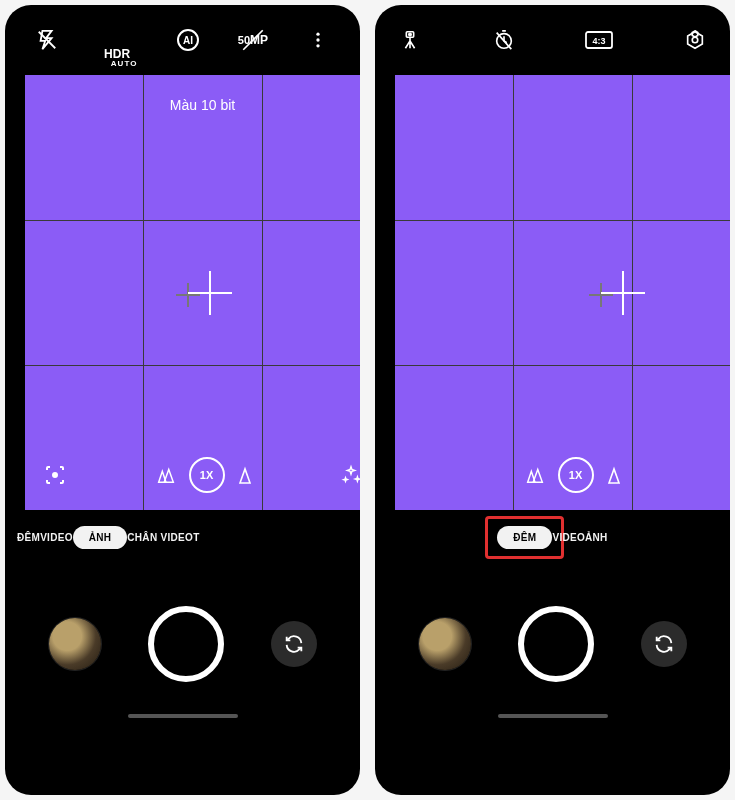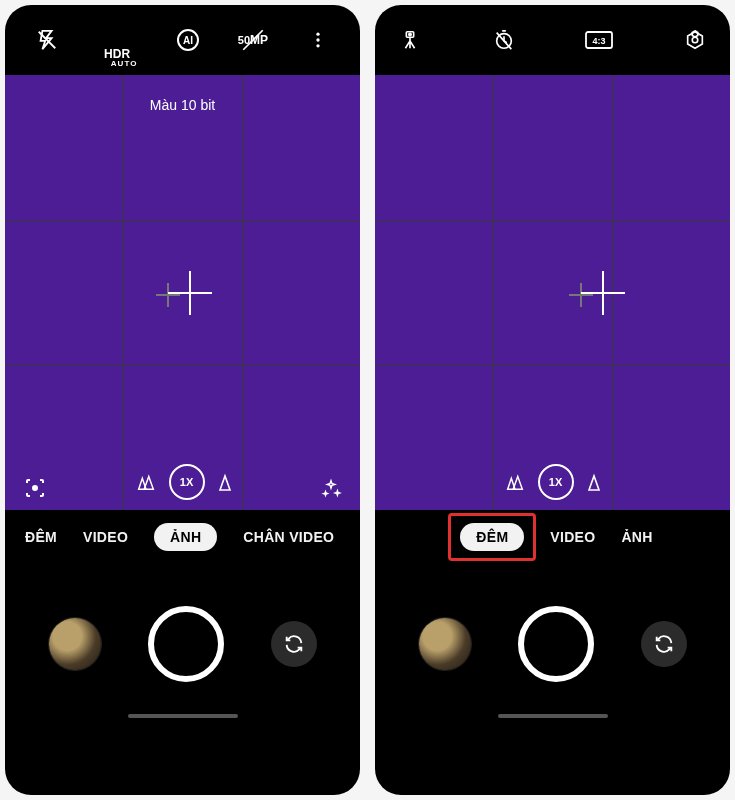--- a/index.html
+++ b/index.html
@@ -8,21 +8,21 @@
   .phone {
     width: 355px; height: 790px; background: #000; border-radius: 26px;
     position: relative; overflow: hidden; color: #fff;
   }
   .topbar {
     height: 70px; display: flex; align-items: center; justify-content: space-around;
     padding: 0 10px;
   }
   .topbar .icon { width: 26px; height: 26px; display:flex; align-items:center; justify-content:center; color:#fff; }
   .viewfinder {
-    position: relative; width: 100%; height: 435px; background: #4c1d95;
+    position: relative; width: 100%; height: 435px; background: #8b5cf6; margin-left: 20px;
   }
   .gridline-v { position:absolute; top:0; bottom:0; width:1px; background:#3a3a3a; }
   .gridline-h { position:absolute; left:0; right:0; height:1px; background:#3a3a3a; }
   .v1 { left:33.33%; } .v2 { left:66.66%; }
   .h1 { top:33.33%; } .h2 { top:66.66%; }
   .badge-text {
     position:absolute; top:22px; left:50%; transform:translateX(-50%);
     font-size:14px; font-weight:500; color:#fff;
   }
   .focus-cross {
@@ -35,33 +35,33 @@
   .focus-cross::after  { top:50%; left:0; height:2px; width:100%; transform:translateY(-50%); }
   .focus-cross .mini::before, .focus-cross .mini::after {
     content:""; position:absolute; background:#777;
   }
   .focus-cross .mini { position:absolute; left:-12px; top:12px; width:24px; height:24px; }
   .focus-cross .mini::before { left:50%; top:0; width:2px; height:100%; transform:translateX(-50%); }
   .focus-cross .mini::after  { top:50%; left:0; height:2px; width:100%; transform:translateY(-50%); }
 
   .control-row {
     position:absolute; bottom:10px; left:0; right:0; height:50px;
-    display:flex; align-items:flex-end; justify-content:space-between; padding:0 18px;gap:23px;
+    display:flex; align-items:center; justify-content:space-between; padding:0 18px;gap:23px;
   }
   .zoom-cluster { display:flex; align-items:center; gap:12px; }
   .zoom-pill {
     width:36px; height:36px; border:2px solid #fff; border-radius:50%;
     display:flex; align-items:center; justify-content:center; font-size:11px; font-weight:600;
   }
   .tree-icon { font-size:18px; }
 
   .mode-strip {
-    height:54px; display:flex; align-items:center; gap:26px;
-    padding-left:12px; font-size:14px; font-weight:600; letter-spacing:0.3px; color:#fff;
-    overflow:hidden; white-space:nowrap;margin-left:8px;
+    height:54px; display:flex; align-items:center; 
+    padding-left:12px; font-size:10px; font-weight:600; letter-spacing:0.3px; color:#fff;
+    overflow:hidden; white-space:nowrap;
   }
   .mode-strip.center { justify-content:center; padding-left:0; }
   .mode-item { opacity:0.95; }
   .mode-item.active {
     background:#fff; color:#000; padding:6px 16px; border-radius:18px;
   }
   .mode-item.highlighted { position:relative; }
   .mode-item.highlighted::after{
     content:""; position:absolute; left:-12px; top:-10px; right:-12px; bottom:-10px;
     border:3px solid #e33; border-radius:4px;

